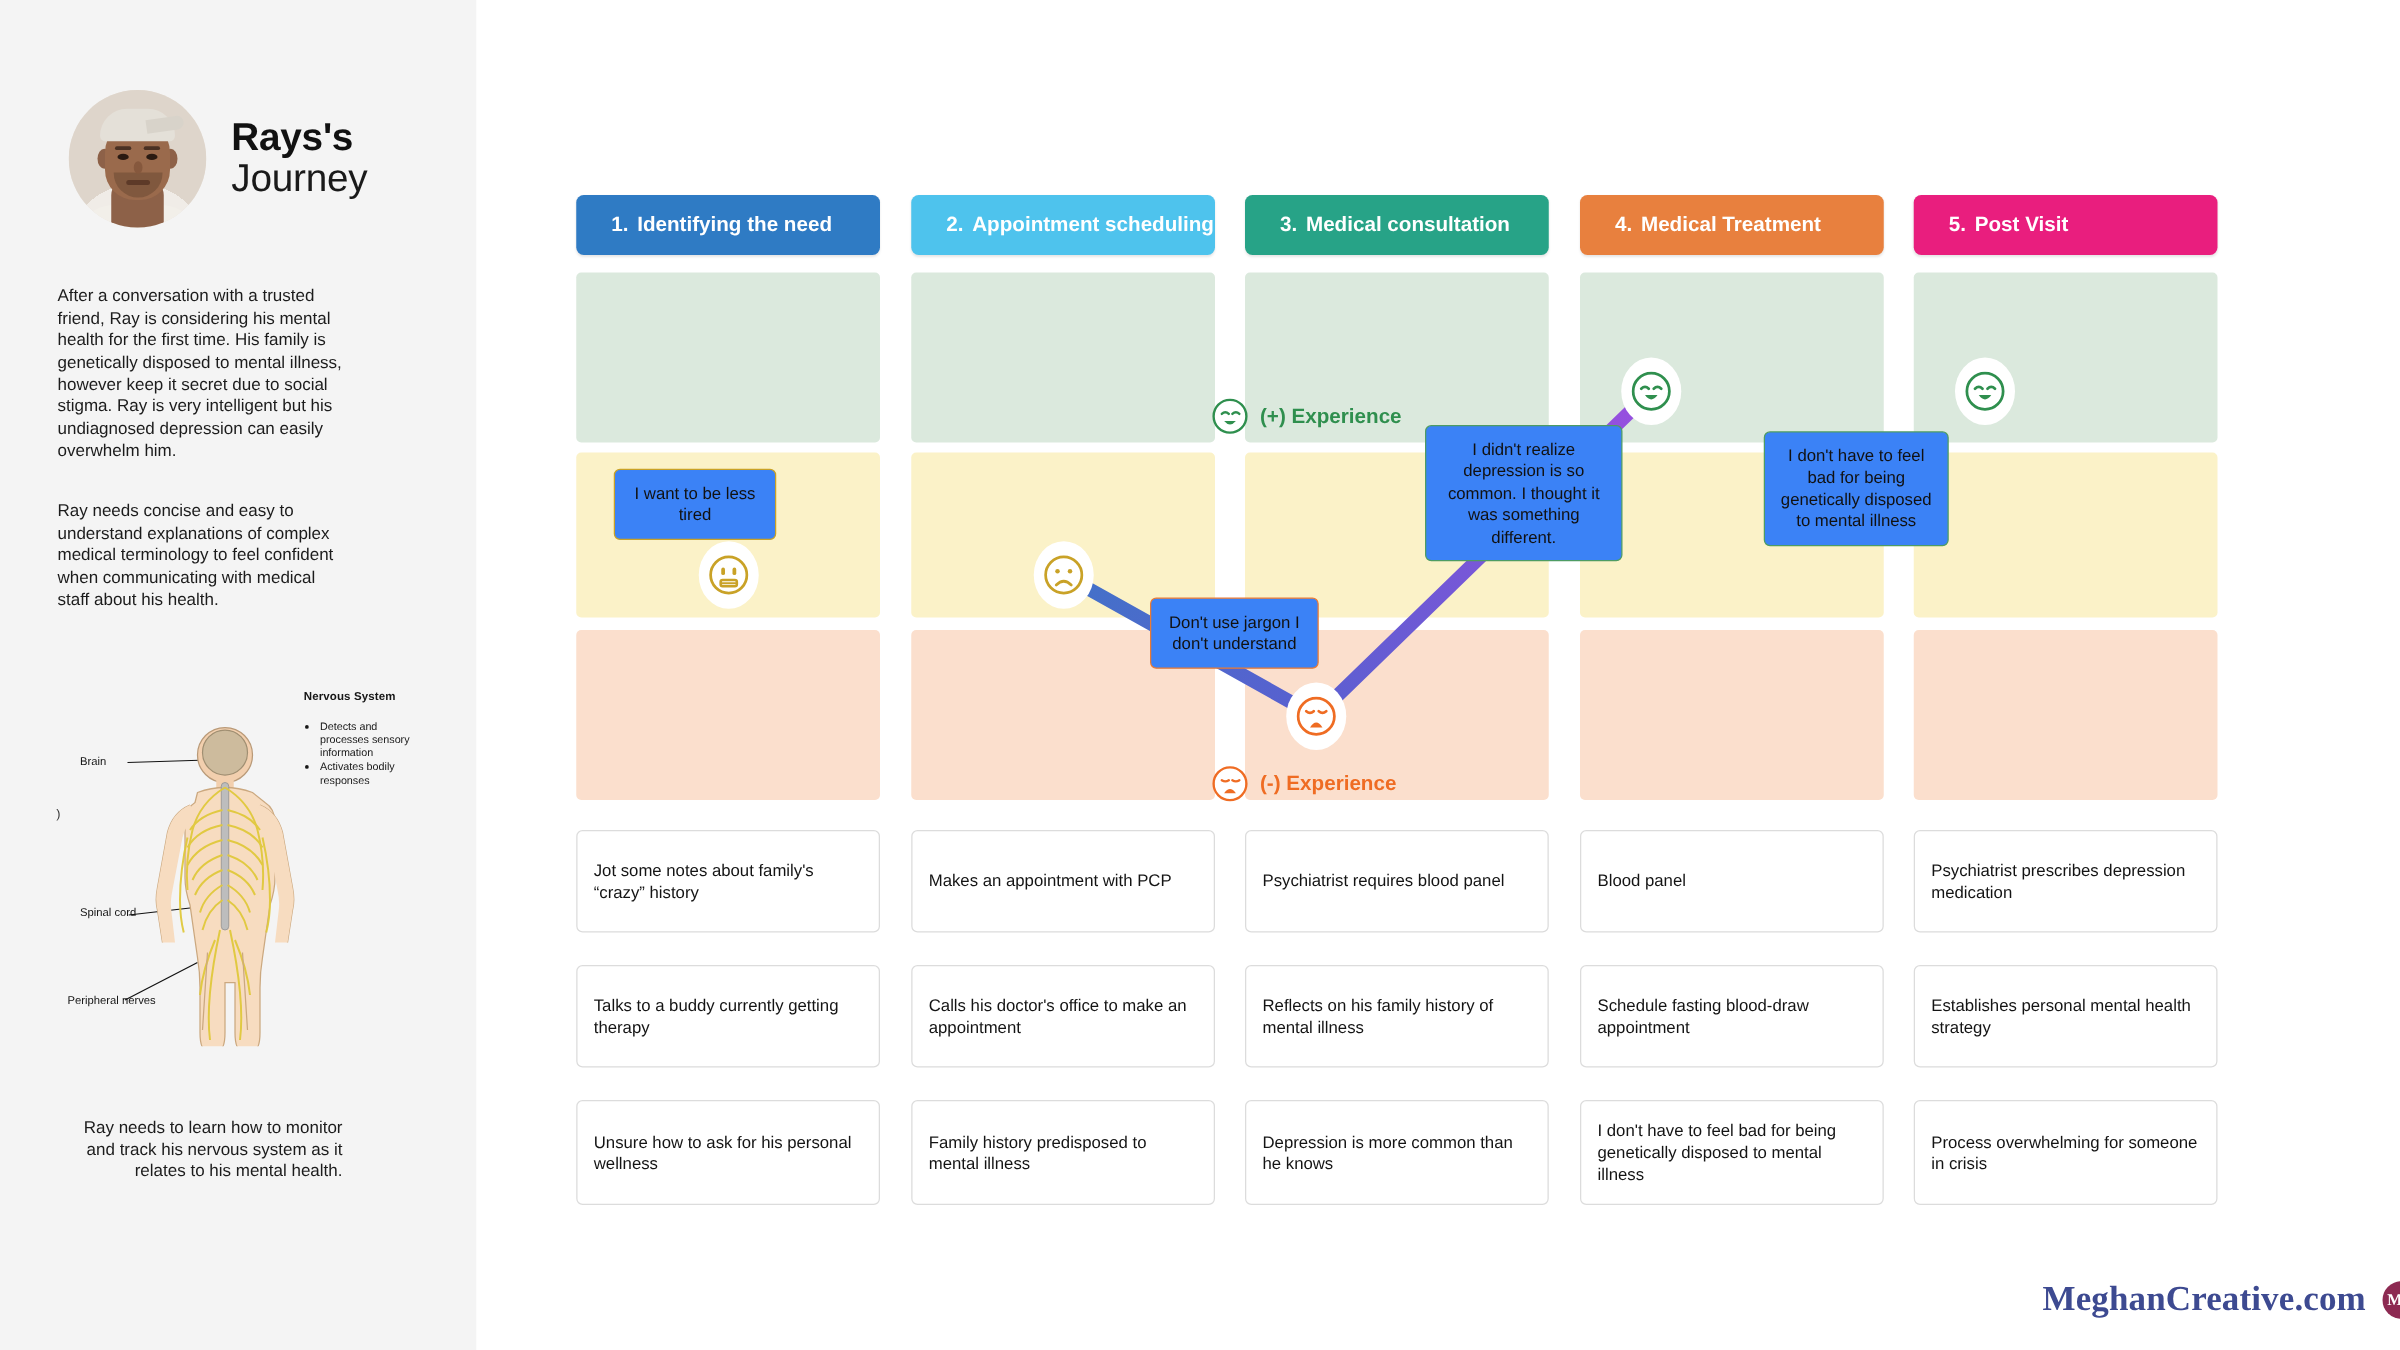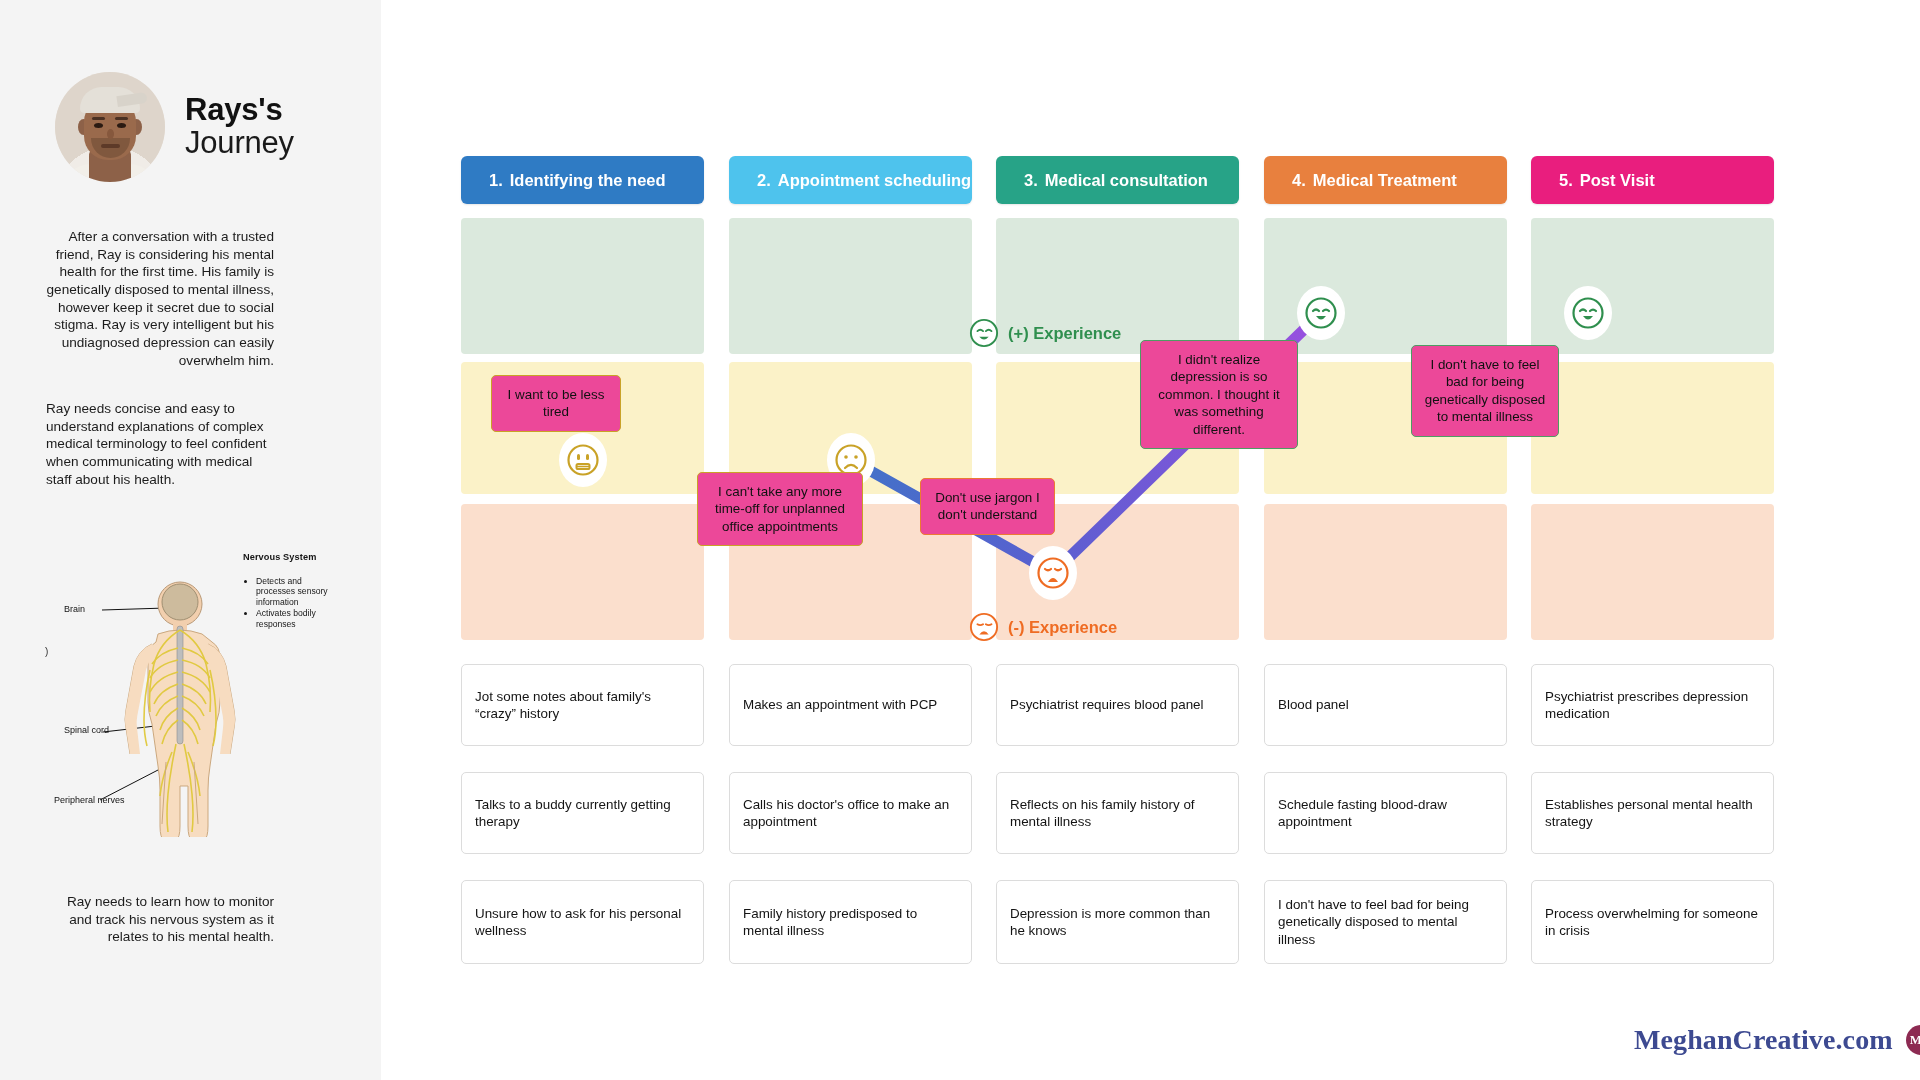--- a/index.html
+++ b/index.html
@@ -37,21 +37,21 @@
   .av-eye-r{ position:absolute; left:62px; top:51px; width:9px; height:5px; background:#2a1a12; border-radius:50%;}
   .av-nose { position:absolute; left:52px; top:57px; width:7px; height:10px; background:#86583d; border-radius:50%;}
   .av-mouth{ position:absolute; left:46px; top:72px; width:19px; height:4px; background:#5d3a28; border-radius:3px;}
   .av-beard{ position:absolute; left:36px; top:66px; width:39px; height:20px; background:rgba(70,45,30,.30); border-radius:0 0 20px 20px;}
 
   #persona-title { line-height: 1.06; }
   #persona-name { font-size: 31px; font-weight: 700; color: #111; letter-spacing: -0.2px; }
   #persona-sub  { font-size: 31px; font-weight: 400; color: #1a1a1a; letter-spacing: -0.2px; }
 
   .bio { position: absolute; left: 46px; width: 228px; font-size: 13.6px; line-height: 1.30; color: #1c1c1c; }
-  #bio-1 { top: 228px; text-align: right; }
+  #bio-1 { top: 228px; }
   #bio-2 { top: 400px; }
   #bio-3 { top: 893px; text-align: right; }
 
   
   #nervous { position: absolute; left: 40px; top: 552px; width: 300px; height: 285px; }
   #ns-title { position: absolute; left: 203px; top: 0px; font-size: 9.2px; font-weight: 700; color: #161616; letter-spacing: .1px;}
   #ns-bullets { position: absolute; left: 207px; top: 24px; width: 96px; font-size: 8.6px; line-height: 1.22; color: #171717; }
   #ns-bullets li { margin-bottom: 1px; list-style: disc; margin-left: 9px; }
   .ns-lbl { position: absolute; font-size: 9px; color: #131313; line-height: 1.15; }
   #ns-lbl-brain { left: 24px; top: 52px; }
@@ -102,21 +102,21 @@
   #emo-svg { position: absolute; left: 0; top: 0; width: 1539px; height: 1080px; pointer-events: none; }
 
   .emo-node { position: absolute; width: 42px; height: 48px; }
   .emo-node .halo {
     position: absolute; inset: 0; background: #fff; border-radius: 50%;
     box-shadow: 0 0 0 3px #fff;
   }
   .emo-node svg { position: absolute; left: 5px; top: 8px; }
 
   .callout {
-    position: absolute; background: #ec4899; border-radius: 5px;
+    position: absolute; background: #3b82f6; border-radius: 5px;
     padding: 10px 12px; font-size: 13.4px; line-height: 1.30;
     text-align: center; color: #111;
   }
   .co-yellow { border: 1.6px solid #c9a227; }
   .co-orange { border: 1.6px solid #ec7a32; }
   .co-green  { border: 1.6px solid #4e9c63; }
 
   
   #footer { position: absolute; left: 1634px; top: 1024px; display: flex; align-items: center; gap: 13px; }
   #brand {
@@ -364,21 +364,20 @@
       <svg width="32" height="32" viewBox="0 0 32 32">
         <circle cx="16" cy="16" r="14.5" fill="#fff" stroke="#2f8f4e" stroke-width="2.2"></circle>
         <path d="M8 14 q3 -3 6 0" fill="none" stroke="#2f8f4e" stroke-width="2.2" stroke-linecap="round"></path>
         <path d="M18 14 q3 -3 6 0" fill="none" stroke="#2f8f4e" stroke-width="2.2" stroke-linecap="round"></path>
         <path d="M11 19 q5 7 10 0 z" fill="#2f8f4e"></path>
       </svg>
     </div>
 
     <div class="callout co-yellow" style="left:110px; top:375px; width:130px;">I want to be less tired</div>
 
-    <div class="callout co-yellow" style="left:316px; top:472px; width:166px;">I can't take any more time-off for unplanned office appointments</div>
 
     <div class="callout co-orange" style="left:539px; top:478px; width:135px;">Don't use jargon I don't understand</div>
 
     <div class="callout co-green" style="left:759px; top:340px; width:158px;">I didn't realize depression is so common. I thought it was something different.</div>
 
     <div class="callout co-green" style="left:1030px; top:345px; width:148px;">I don't have to feel bad for being genetically disposed to mental illness</div>
 
     <div class="cell row-actions" style="left:80px">Jot some notes about family's “crazy” history</div>
     <div class="cell row-actions" style="left:348px">Makes an appointment with PCP</div>
     <div class="cell row-actions" style="left:615px">Psychiatrist requires blood panel</div>

